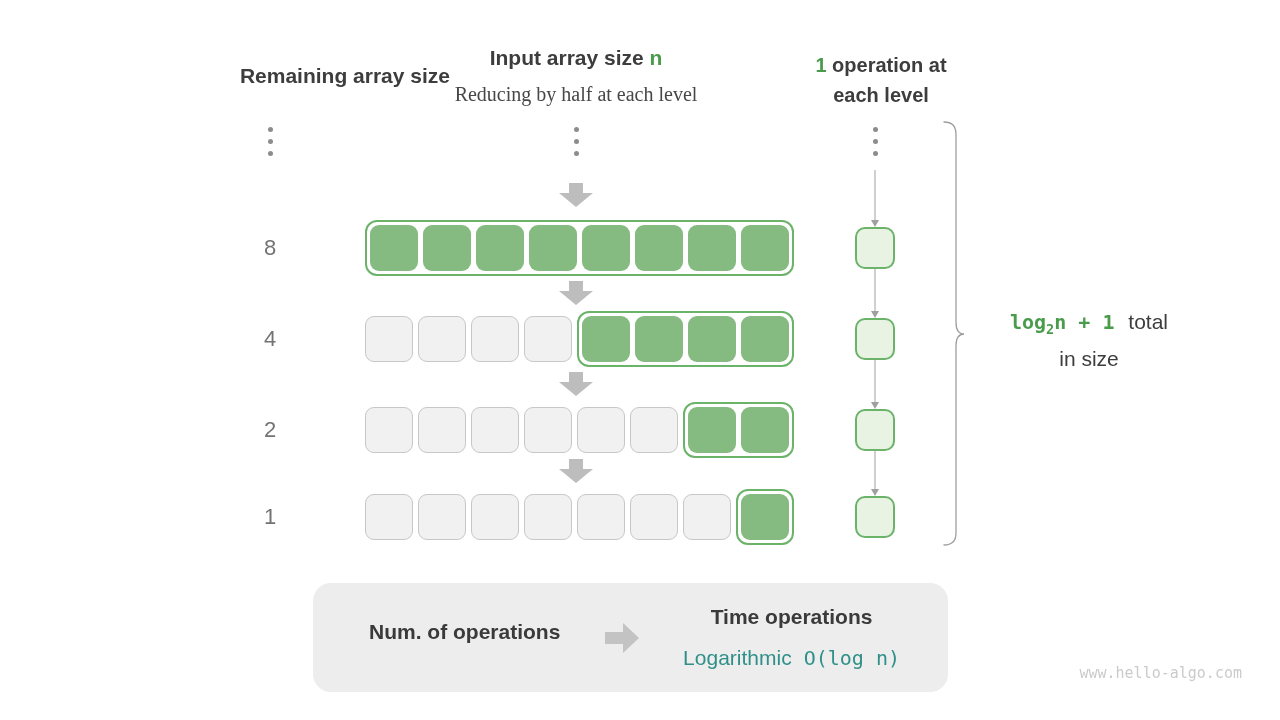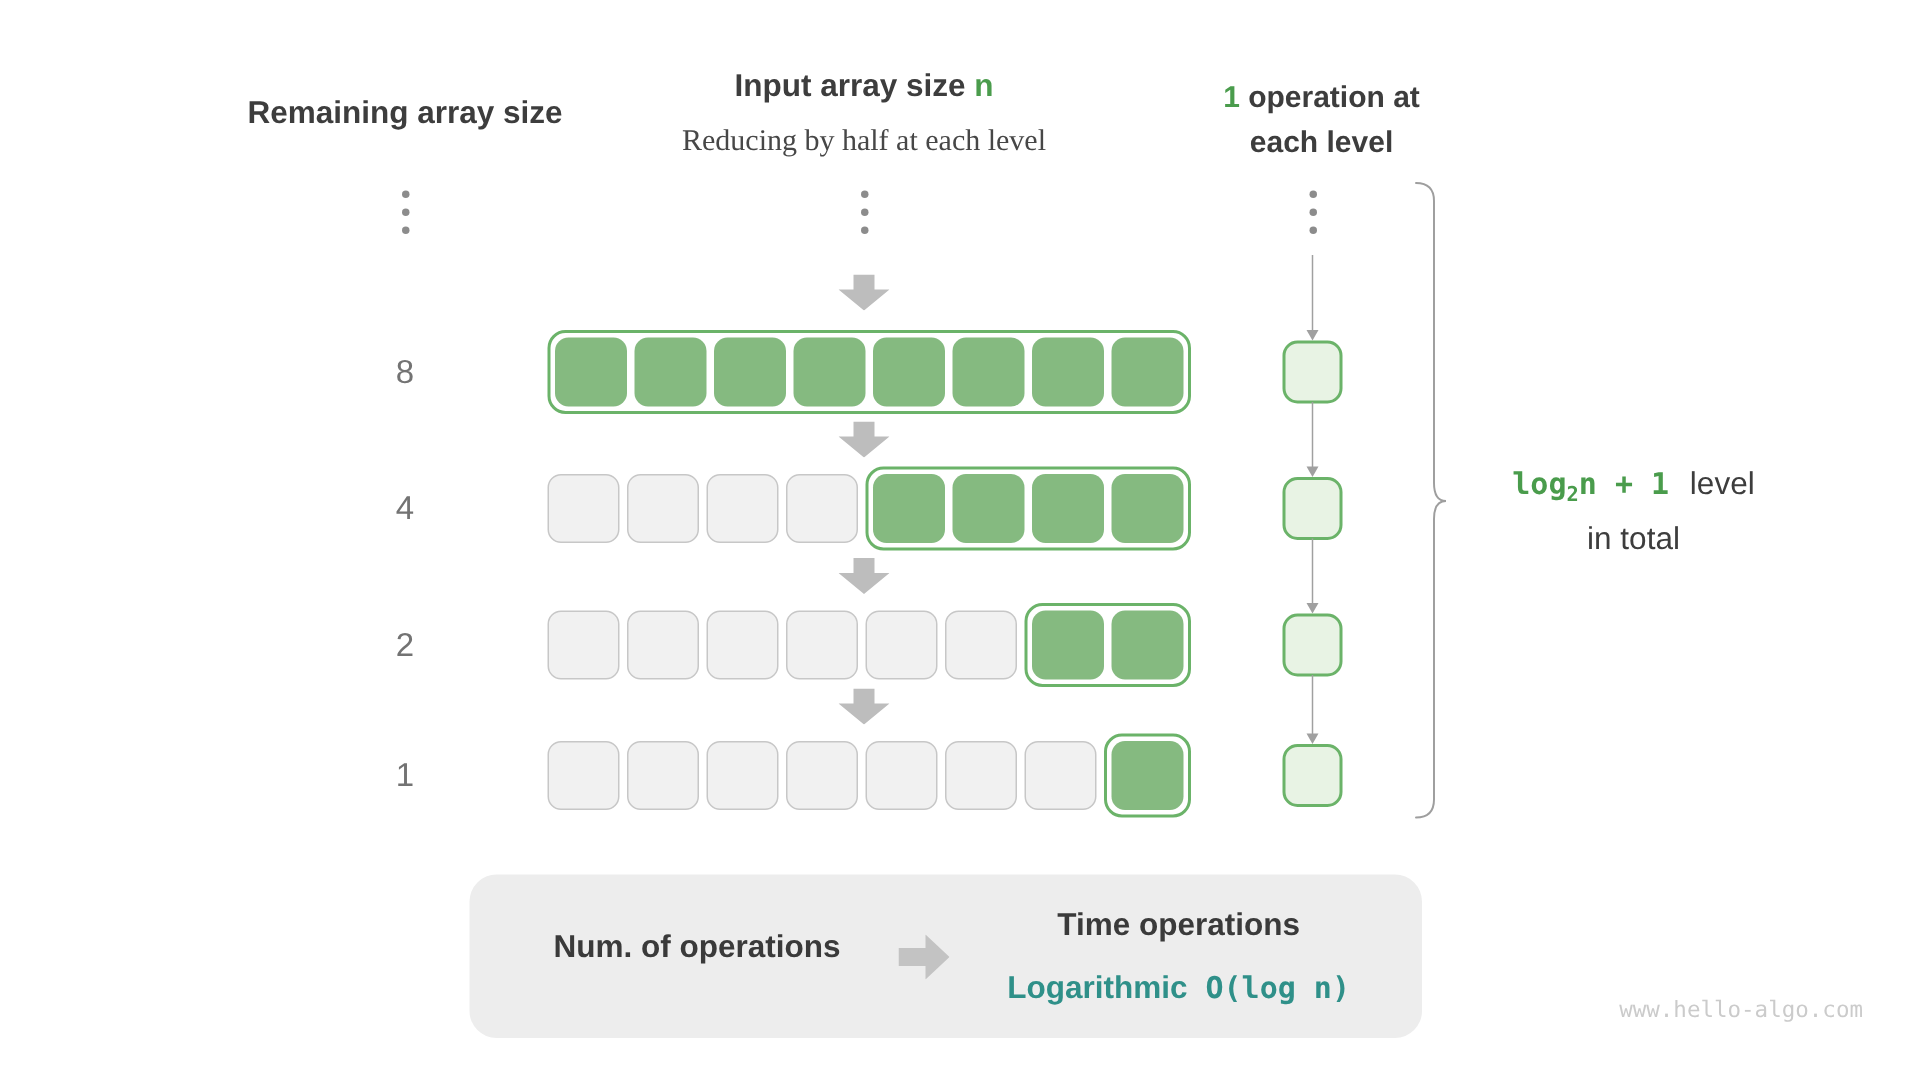--- a/index.html
+++ b/index.html
@@ -10,21 +10,21 @@
     --summary-bg:#ededed; --watermark:#cbcbcb;
   }
   *{margin:0;padding:0;box-sizing:border-box;}
   html,body{width:1280px;height:720px;overflow:hidden;background:#fff;}
   body{font-family:"Liberation Sans",sans-serif;color:var(--dark);position:relative;}
   .abs{position:absolute;}
   .center{text-align:center;}
   .green{color:var(--green);}
 
   
-  .hdr-left{left:90px;top:64px;width:360px;font-size:21px;font-weight:bold;}
+  .hdr-left{left:90px;top:64px;width:360px;font-size:21px;font-weight:bold;text-align:right;}
   .hdr-mid1{left:376px;top:46px;width:400px;font-size:21px;font-weight:bold;}
   .hdr-mid2{left:376px;top:83px;width:400px;font-size:20px;color:var(--sub);font-family:Liberation Serif, serif;}
   .hdr-right{left:784px;top:50px;width:194px;font-size:20px;font-weight:bold;line-height:30px;}
 
   
   .dots{display:flex;flex-direction:column;align-items:center;gap:7px;top:127px;width:6px;}
   .dots i{display:block;width:5px;height:5px;border-radius:50%;background:var(--dots-gray);}
 
   
   .row-label{position:absolute;left:240px;width:60px;height:55px;line-height:55px;
@@ -44,21 +44,21 @@
   .note-sep{display:inline-block;width:8px;}
 
   
   .summary{left:313px;top:583px;width:635px;height:109px;background:var(--summary-bg);
     border-radius:18px;display:flex;align-items:center;justify-content:space-between;
     padding:0 48px 0 56px;gap:24px;}
   .summary-col{text-align:center;}
   .summary-title{font-size:21px;font-weight:bold;color:#3a3a3a;margin-bottom:11px;}
   .formula{font-family:"DejaVu Sans Mono",monospace;font-weight:bold;color:var(--green);font-size:20px;}
   .formula sub{font-size:0.68em;}
-  .complexity{font-size:21px;font-weight:bold;color:var(--teal);margin-top:17px;}
+  .complexity{font-size:21px;font-weight:normal;color:var(--teal);margin-top:17px;}
   .complexity .notation{font-family:"DejaVu Sans Mono",monospace;font-size:20px;margin-left:12px;}
 
   .watermark{right:38px;bottom:38px;font-family:"DejaVu Sans Mono",monospace;
     font-size:15px;color:var(--watermark);}
 </style>
 </head>
 <body>
 
 <div class="abs center hdr-left">
   <span>Remaining array size</span>
@@ -176,23 +176,23 @@
     <rect x="16" y="387" width="38" height="40" rx="9" fill="#e8f3e4" stroke="#6bb369" stroke-width="2"></rect>
   </svg>
 
 <svg class="abs" style="left:940px;top:118px" width="30" height="432">
   <path d="M 4 4 Q 16 4 16 16 L 16 204 Q 16 216 24 216 Q 16 216 16 228 L 16 415 Q 16 427 4 427" fill="none" stroke="#9e9e9e" stroke-width="1.3" stroke-linecap="round"></path>
 </svg>
 
 <div class="abs center brace-note">
   <div>
     <span class="formula"><span>log</span><sub>2</sub><span>n + 1</span></span><span class="note-sep"></span>
-    <span>level</span>
-  </div>
-  <div>in total</div>
+    <span>total</span>
+  </div>
+  <div>in size</div>
 </div>
 
 <div class="abs summary">
   <div class="summary-col">
     <div class="summary-title">Num. of operations</div>
   </div>
   <svg width="34" height="30" viewBox="0 0 34 30">
     <polygon points="0,9 18,9 18,0 34,15 18,30 18,21 0,21" fill="#c3c3c3"></polygon>
   </svg>
   <div class="summary-col">

